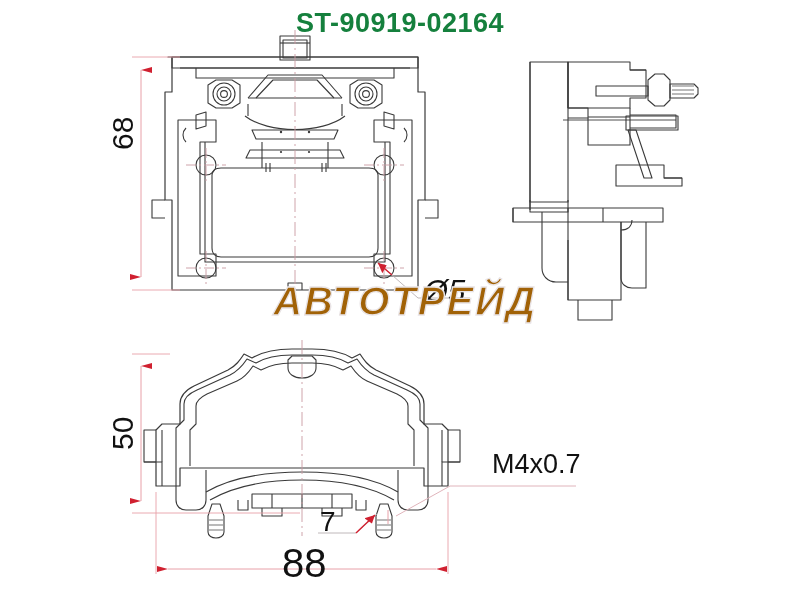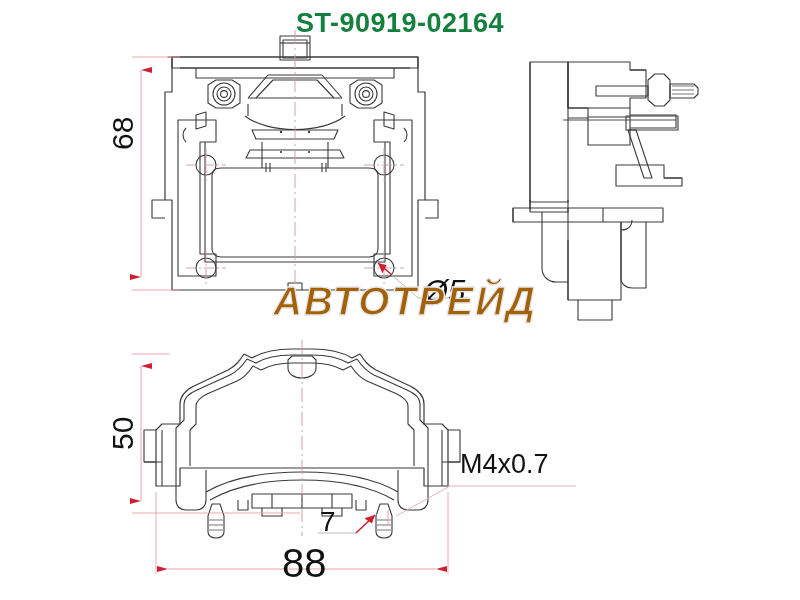--- a/index.html
+++ b/index.html
@@ -72,21 +72,21 @@
     top: 506px;
     font-size: 28px;
   }
   .note-d5 {
     left: 424px;
     top: 274px;
     font-size: 31px;
     font-style: italic;
   }
   .note-m4 {
-    left: 460px;
+    left: 492px;
     top: 449px;
     font-size: 27px;
   }
   .watermark {
     position: absolute;
     left: 205px;
     top: 279px;
     width: 400px;
     text-align: center;
     font-family: "Liberation Sans", sans-serif;

